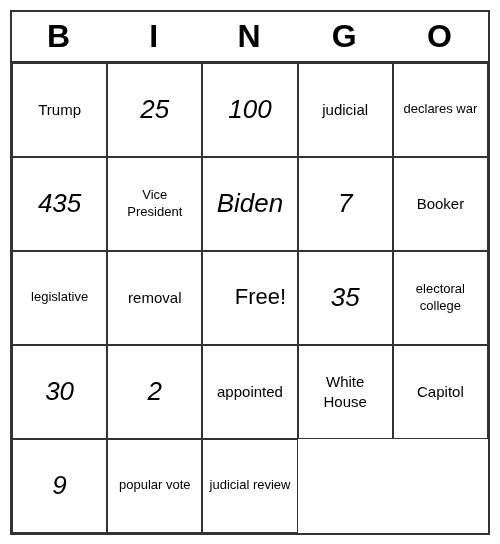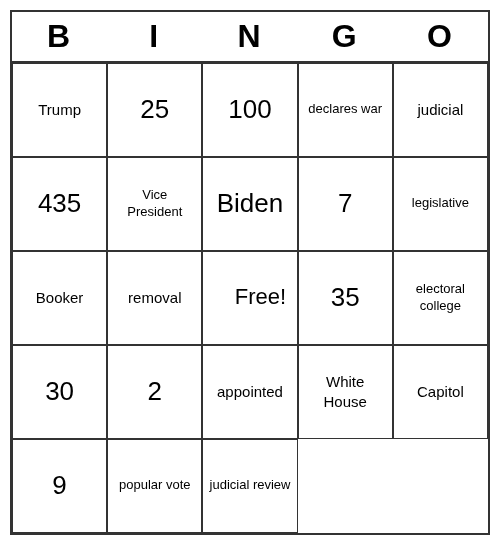--- a/index.html
+++ b/index.html
@@ -44,20 +44,21 @@
       justify-content: center;
       text-align: center;
       height: 94px;
       padding: 6px;
       font-size: 15px;
       line-height: 1.3;
     }
     .bingo-cell.large {
       font-size: 26px;
       font-weight: normal;
+      font-style: italic;
     }
     .bingo-cell.free {
       font-size: 22px;
       font-weight: normal;
       padding-left: 27px;
     }
     .bingo-cell.small {
       font-size: 13px;
     }
   </style>
@@ -69,28 +70,28 @@
     <div class="bingo-header-cell">B</div>
     <div class="bingo-header-cell">I</div>
     <div class="bingo-header-cell">N</div>
     <div class="bingo-header-cell">G</div>
     <div class="bingo-header-cell">O</div>
   </div>
   <div class="bingo-grid" id="bingo-grid">
   <div class="bingo-cell">Trump</div>
       <div class="bingo-cell large">25</div>
       <div class="bingo-cell large">100</div>
+      <div class="bingo-cell">judicial</div>
       <div class="bingo-cell small">declares war</div>
-      <div class="bingo-cell">judicial</div>
       <div class="bingo-cell large">435</div>
       <div class="bingo-cell small">Vice President</div>
       <div class="bingo-cell large">Biden</div>
       <div class="bingo-cell large">7</div>
+      <div class="bingo-cell">Booker</div>
       <div class="bingo-cell small">legislative</div>
-      <div class="bingo-cell">Booker</div>
       <div class="bingo-cell">removal</div>
       <div class="bingo-cell free">Free!</div>
       <div class="bingo-cell large">35</div>
       <div class="bingo-cell small">electoral college</div>
       <div class="bingo-cell large">30</div>
       <div class="bingo-cell large">2</div>
       <div class="bingo-cell">appointed</div>
       <div class="bingo-cell">White House</div>
       <div class="bingo-cell">Capitol</div>
       <div class="bingo-cell large">9</div>

